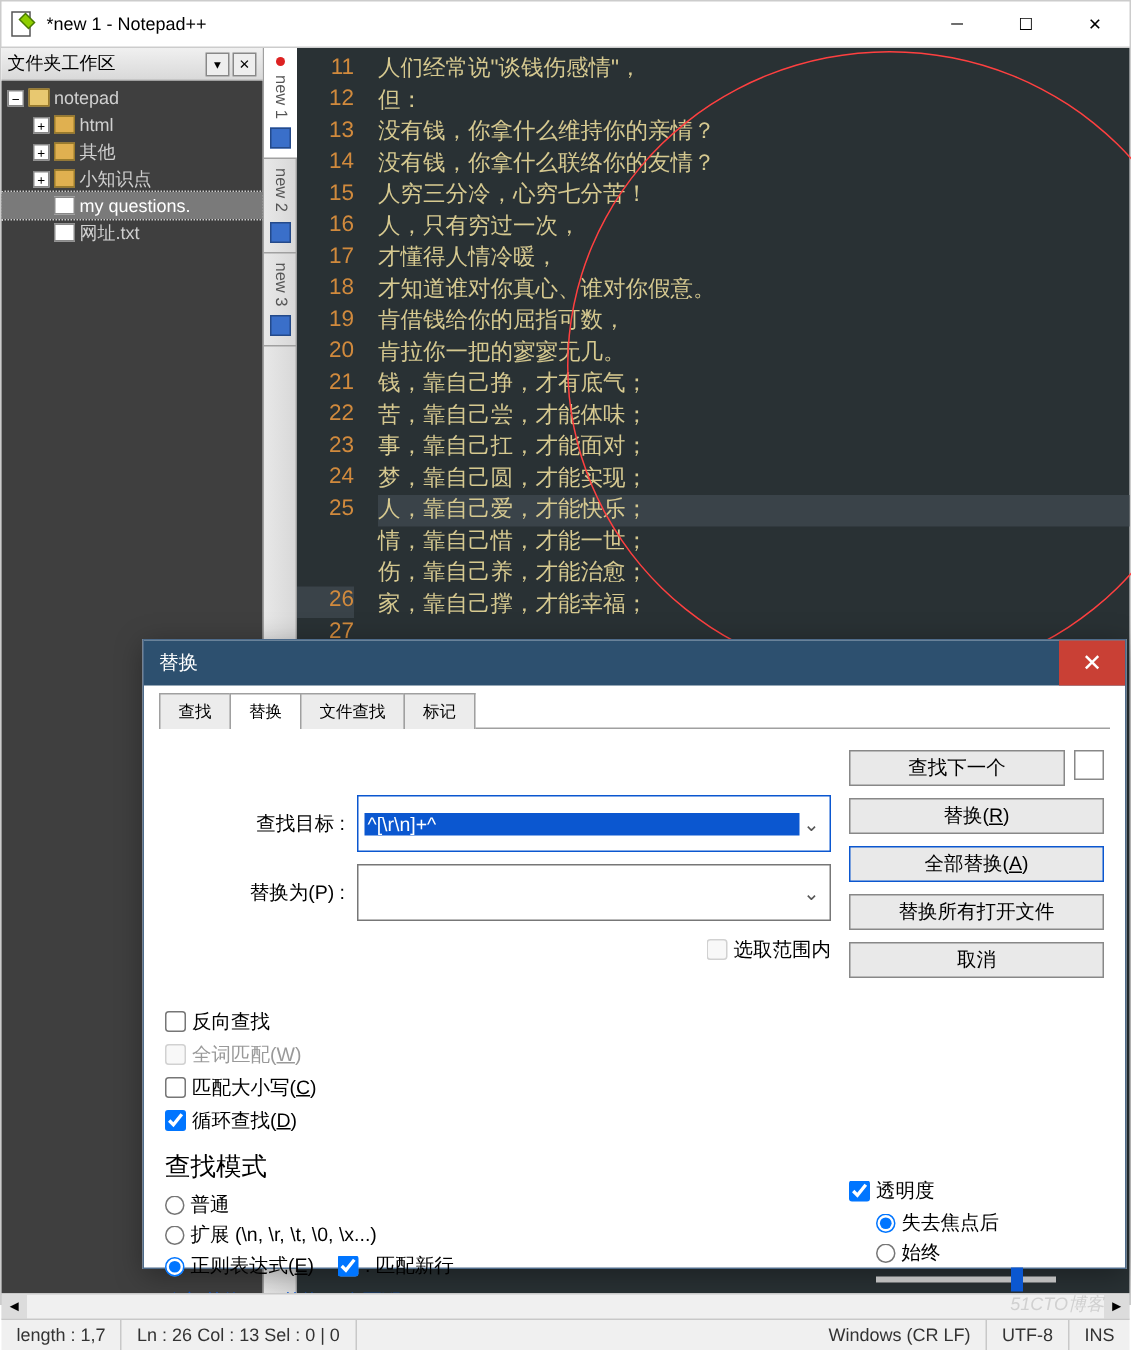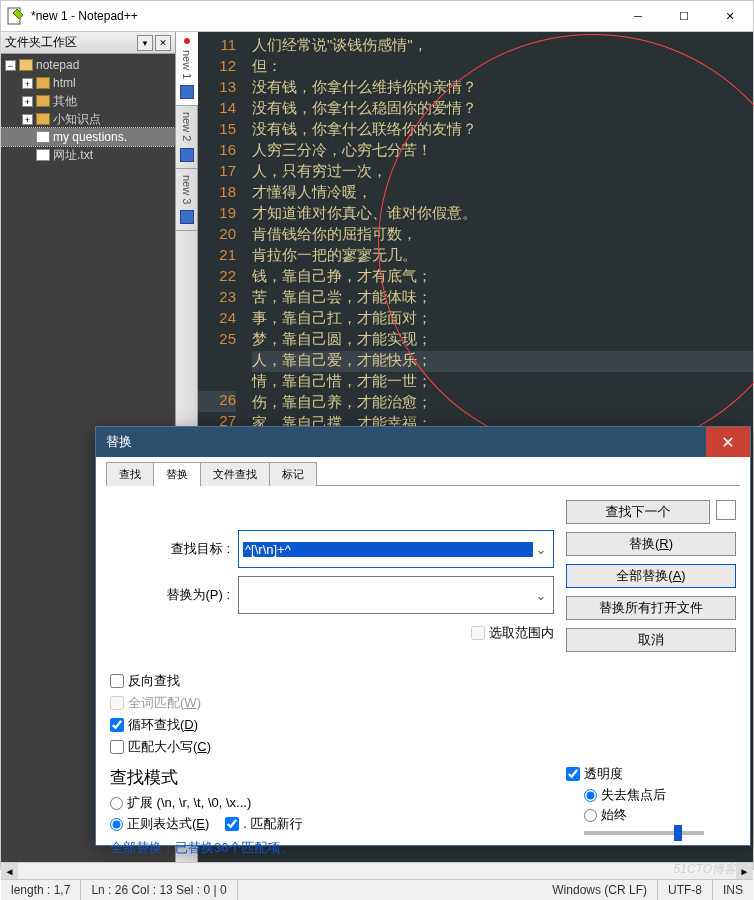--- a/index.html
+++ b/index.html
@@ -180,21 +180,20 @@
           <div class="gline">25</div>
           <div class="gline cur">26</div>
           <div class="gline">27</div>
           <div class="gline">28</div>
           <div class="gline">29</div>
         </div>
       <div class="code" id="code">
           <div class="codeline">人们经常说"谈钱伤感情"，</div>
           <div class="codeline">但：</div>
           <div class="codeline">没有钱，你拿什么维持你的亲情？</div>
-          <div class="codeline">没有钱，你拿什么稳固你的爱情？</div>
           <div class="codeline">没有钱，你拿什么联络你的友情？</div>
           <div class="codeline">人穷三分冷，心穷七分苦！</div>
           <div class="codeline">人，只有穷过一次，</div>
           <div class="codeline">才懂得人情冷暖，</div>
           <div class="codeline">才知道谁对你真心、谁对你假意。</div>
           <div class="codeline">肯借钱给你的屈指可数，</div>
           <div class="codeline">肯拉你一把的寥寥无几。</div>
           <div class="codeline">钱，靠自己挣，才有底气；</div>
           <div class="codeline">苦，靠自己尝，才能体味；</div>
           <div class="codeline">事，靠自己扛，才能面对；</div>
@@ -265,29 +264,33 @@
         <div class="left-opts">
           <label class="chk">
               <input type="checkbox" style="">
               <span>反向查找</span>
             </label>
           <label class="chk" style="color:#999">
               <input type="checkbox" disabled="" style="">
               <span>全词匹配(<span class="und">W</span>)</span>
             </label>
           <label class="chk">
+              <input type="checkbox" style="">
+              <span>匹配大小写(<span class="und">C</span>)</span>
+            </label>
+          <label class="chk">
               <input type="checkbox" checked="" style="">
               <span>循环查找(<span class="und">D</span>)</span>
             </label>
-          <label class="chk">
-              <input type="checkbox" style="">
-              <span>匹配大小写(<span class="und">C</span>)</span>
-            </label>
 
           <div class="group-lbl">查找模式</div>
+          <label class="radio">
+              <input type="radio" name="m" style="">
+              <span>普通</span>
+            </label>
           <label class="radio">
               <input type="radio" name="m" style="">
               <span>扩展 (\n, \r, \t, \0, \x...)</span>
             </label>
           <div style="display:flex;gap:16px;align-items:center">
             <label class="radio">
                 <input type="radio" name="m" checked="" style="">
                 <span>正则表达式(<span class="und">E</span>)</span>
               </label>
             <label class="chk">

